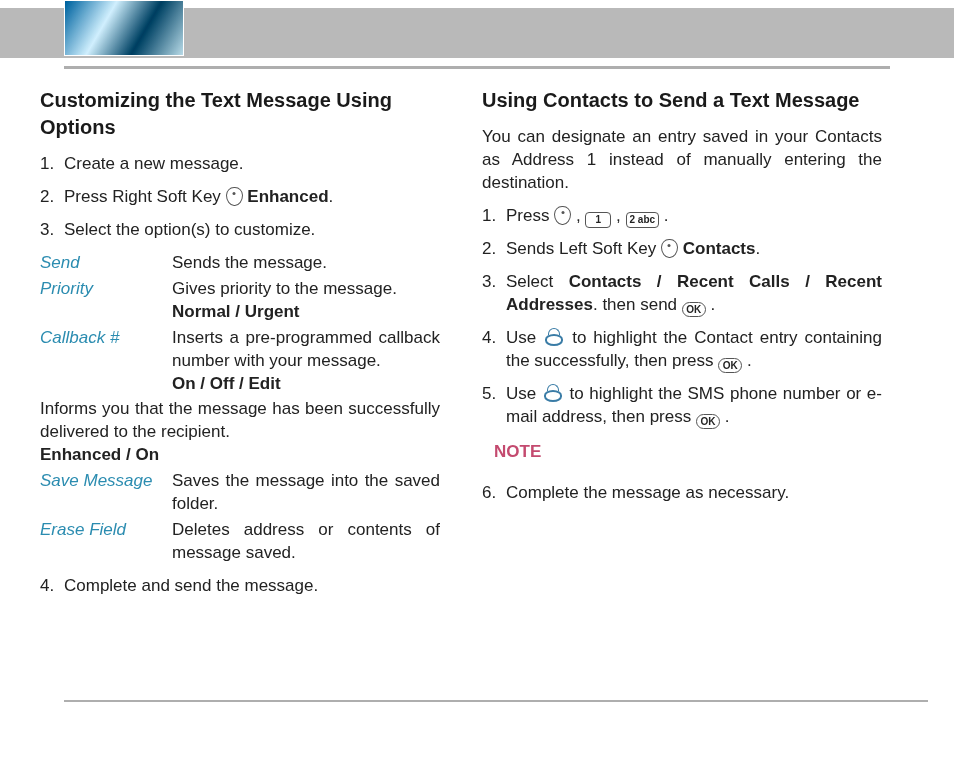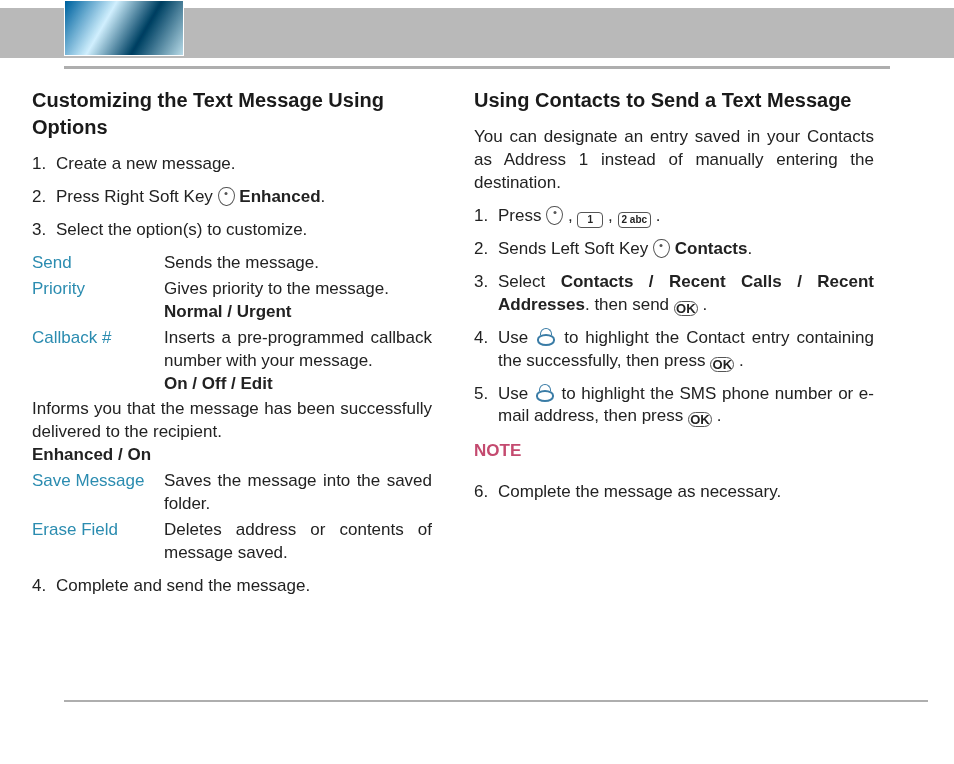--- a/index.html
+++ b/index.html
@@ -29,21 +29,21 @@
     border: 1px solid #fff;
   }
   .divider {
     margin: 8px 64px 0 64px;
     height: 3px;
     background: #aeaeae;
   }
   .columns {
     display: flex;
     gap: 42px;
-    padding: 18px 48px 0 32px;
+    padding: 18px 48px 0 40px;
   }
   .col { width: 400px; }
   h2 {
     font-size: 20px;
     font-weight: 700;
     color: #1a1a1a;
     margin-bottom: 12px;
     font-stretch: condensed;
   }
   ol { list-style: none; padding-left: 0; }
@@ -71,42 +71,43 @@
     content:''; position:absolute; left:2px; top:6px; right:2px; height:8px;
     border:2px solid #3a7ca6; border-radius:10px/6px;
   }
   .navkey::after {
     content:''; position:absolute; left:50%; top:0; width:10px; height:6px;
     border:1px solid #3a7ca6; border-bottom:none; border-radius:10px 10px 0 0;
     transform:translateX(-50%);
   }
   .okkey {
     display:inline-block; border:1px solid #555; border-radius:8px;
-    width:24px; height:15px; vertical-align:-3px; font-size:13px; font-weight:700;
+    width:24px; height:15px; vertical-align:-3px; font-size:10px; font-weight:700;
     text-align:center; line-height:13px;
   }
   .bold { font-weight:700; }
   .options-table {
     margin: 6px 0 10px 0;
   }
   .opt-row {
     display:flex;
     margin-bottom: 3px;
   }
   .opt-label {
     width: 132px;
     flex-shrink: 0;
     color: #2b8cb0;
+    font-style: italic;
   }
   .opt-desc {
     flex: 1;
     text-align: justify;
   }
   .intro { text-align: justify; margin-bottom: 10px;}
-  .note { color: #c44a6f; font-weight: 700; margin: 12px 0 18px 0; font-family: Arial, sans-serif;}
+  .note { color: #c44a6f; font-weight: 700; margin: 12px 0 18px 12px; font-family: Arial, sans-serif;}
   .bottom-rule {
     position:absolute; left:64px; right:26px; bottom:62px;
     height:2px; background:#aeaeae;
   }
 </style>
 </head>
 <body>
 
 <div class="header-strip">
   <div class="header-img"></div>

